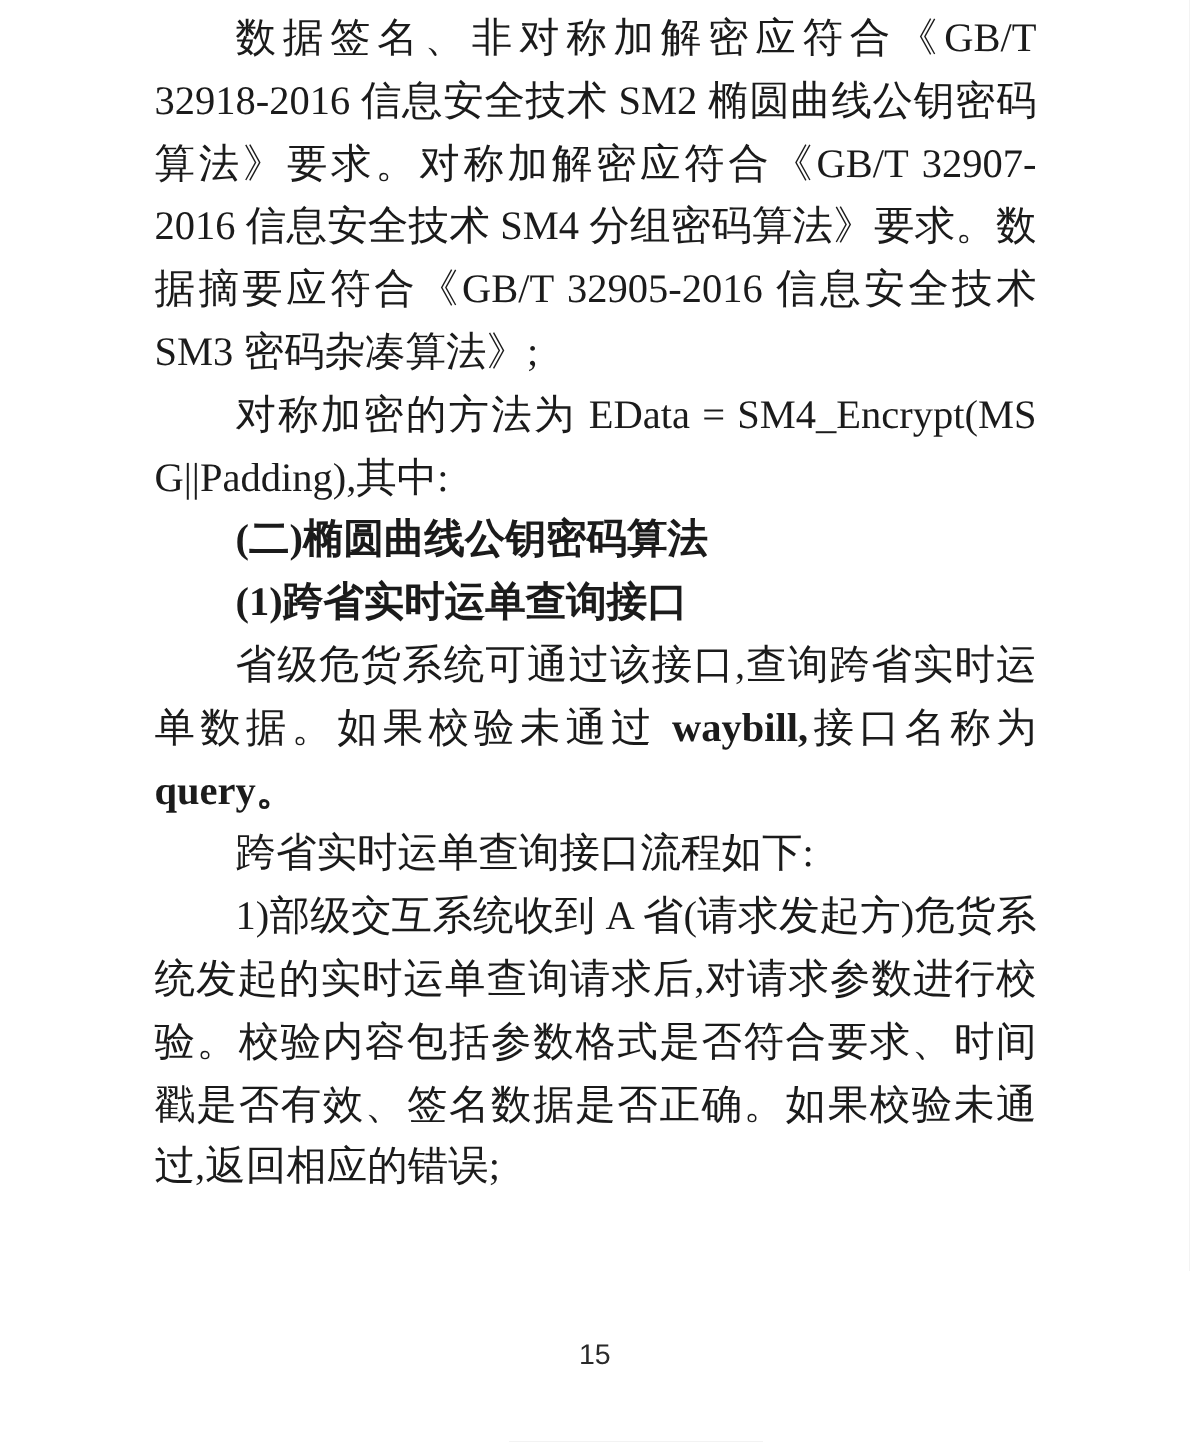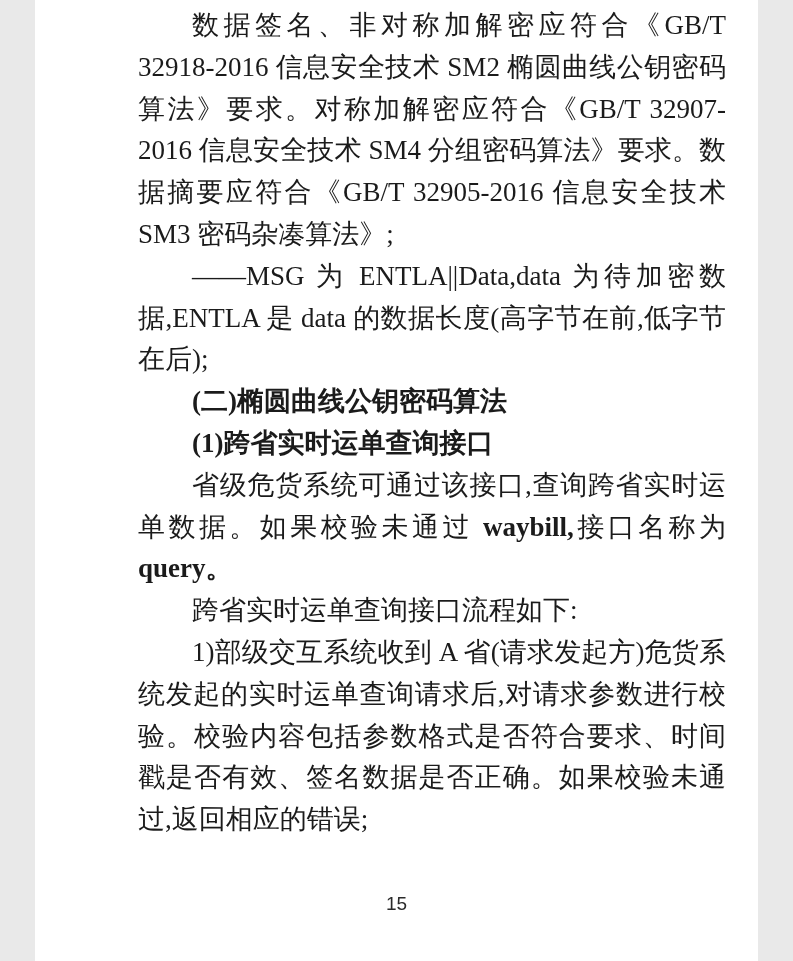--- a/index.html
+++ b/index.html
@@ -2,21 +2,21 @@
 <html><head>
 <meta charset="utf-8">
 <style>
   html, body {
     margin: 0;
     padding: 0;
     background: #e9e9e9;
   }
   .page {
     position: relative;
-    width: 723px;
+    width: 793px;
     height: 961px;
     margin: 0 auto;
     background: #ffffff;
     overflow: hidden;
     font-family: "Liberation Serif", "DejaVu Serif", serif;
     color: #1b1b1b;
   }
   .doc-body {
     position: absolute;
     left: 103px;
@@ -57,22 +57,22 @@
   }
 </style>
 </head>
 <body>
 
 <div class="page" style="background: rgb(255, 255, 255); color: rgb(27, 27, 27);">
   <div class="doc-body">
 
     <p class="para">数据签名、非对称加解密应符合《GB/T 32918-2016 信息安全技术 SM2 椭圆曲线公钥密码算法》要求。对称加解密应符合《GB/T 32907-2016 信息安全技术 SM4 分组密码算法》要求。数据摘要应符合《GB/T 32905-2016 信息安全技术 SM3 密码杂凑算法》;</p>
 
+    <p class="para break-fix">对称加密的方法为 EData = SM4_Encrypt(MSG||Padding),其中:</p>
 
-    <p class="para">——MSG 为 ENTLA||Data,data 为待加密数据,ENTLA 是 data 的数据长度(高字节在前,低字节在后);</p>
 
 
     <h2 class="heading">(二)椭圆曲线公钥密码算法</h2>
 
     <h3 class="heading">(1)跨省实时运单查询接口</h3>
 
     <p class="para"><span>省级危货系统可通过该接口,查询跨省实时运单数据。如果校验未通过 </span><span class="bold-run">waybill,</span><span>接口名称为 </span><span class="bold-run">query。</span></p>
 
     <p class="para">跨省实时运单查询接口流程如下:</p>
 

